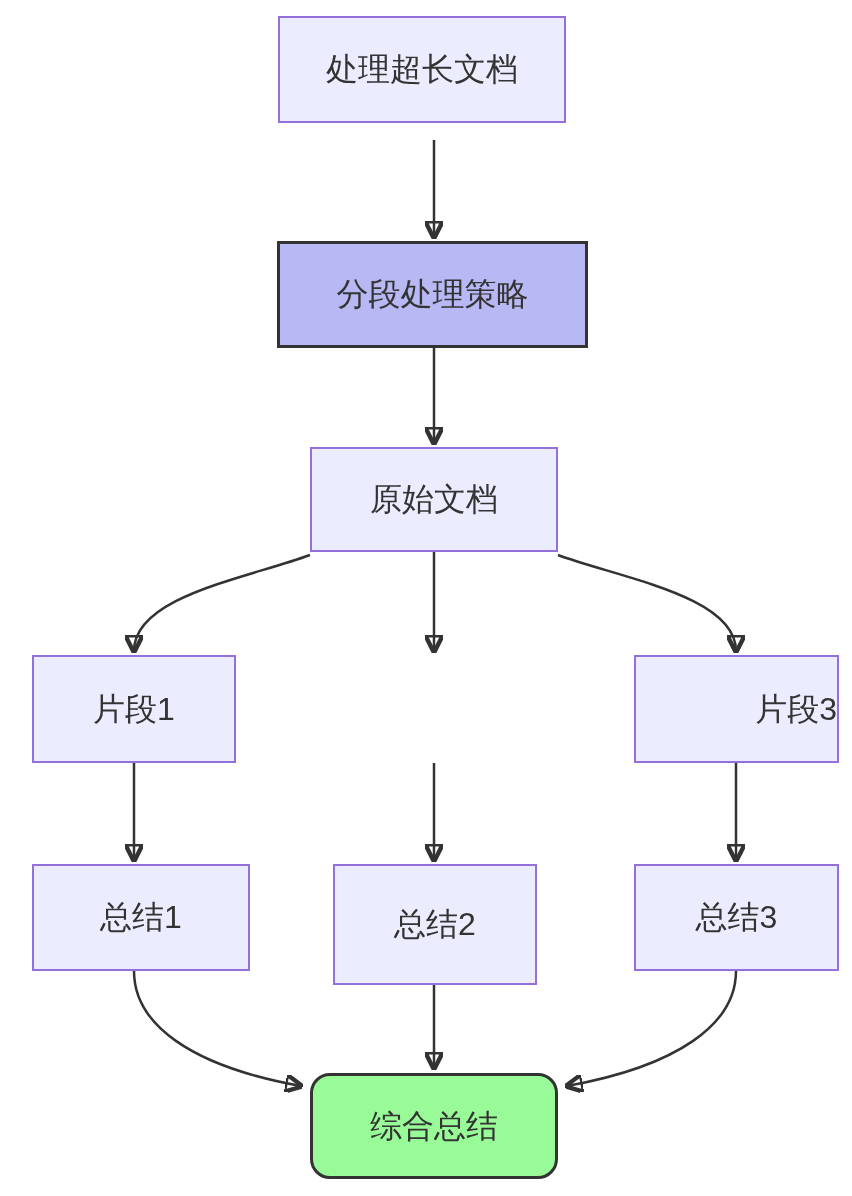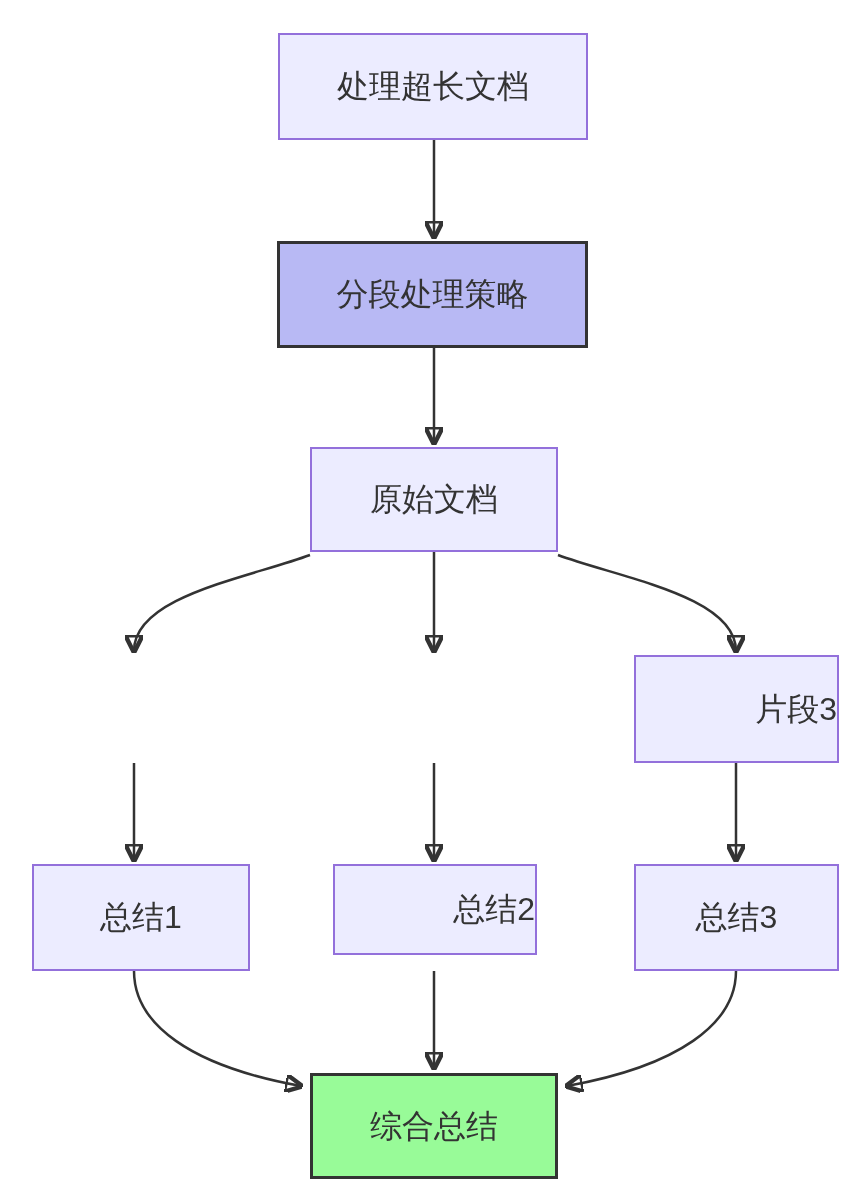--- a/index.html
+++ b/index.html
@@ -44,30 +44,30 @@
   }
   .node--strategy {
     background: #B8B9F4;
     border: 3.5px solid #333333;
   }
   .node--final {
     background: #98FB98;
     border: 3.5px solid #333333;
   }
   
-  #node-start    { left: 278px; top: 33px;   width: 310px; height: 107px; }
+  #node-start    { left: 278px; top: 16px;   width: 288px; height: 107px; }
   #node-strategy { left: 277px; top: 241px;  width: 311px; height: 107px; }
   #node-original { left: 310px; top: 447px;  width: 248px; height: 105px; }
   #node-frag1    { left: 32px;  top: 655px;  width: 204px; height: 108px; }
   #node-frag2    { left: 333px; top: 655px;  width: 204px; height: 108px; }
   #node-frag3    { left: 634px; top: 655px;  width: 205px; height: 108px; justify-content: flex-end; }
   #node-sum1     { left: 32px;  top: 864px;  width: 218px; height: 107px; }
-  #node-sum2     { left: 333px; top: 864px;  width: 204px; height: 91px; justify-content: flex-end; }
+  #node-sum2     { left: 333px; top: 864px;  width: 204px; height: 121px; }
   #node-sum3     { left: 634px; top: 864px;  width: 205px; height: 107px; }
-  #node-final    { left: 310px; top: 1073px; width: 248px; height: 106px; }
+  #node-final    { left: 310px; top: 1073px; width: 248px; height: 106px; border-radius: 20px; }
 </style>
 </head>
 <body>
 
 <div class="canvas">
 
   <svg class="edge-layer" viewBox="0 0 852 1196" xmlns="http://www.w3.org/2000/svg" aria-hidden="true">
     <defs>
       <marker id="arrow" viewBox="0 0 10 10" refX="9" refY="5" markerWidth="7" markerHeight="7" orient="auto-start-reverse">
         <path d="M0 0 L10 5 L0 10 z" fill="#333333" stroke="none"></path>
@@ -91,20 +91,23 @@
   </div>
 
   <div class="node node--strategy" id="node-strategy">
     <span>分段处理策略</span>
   </div>
 
   <div class="node" id="node-original">
     <span>原始文档</span>
   </div>
 
+  <div class="node" id="node-frag1">
+    <span>片段1</span>
+  </div>
 
 
   <div class="node" id="node-frag3">
     <span>片段3</span>
   </div>
 
   <div class="node" id="node-sum1">
     <span>总结1</span>
   </div>
 

